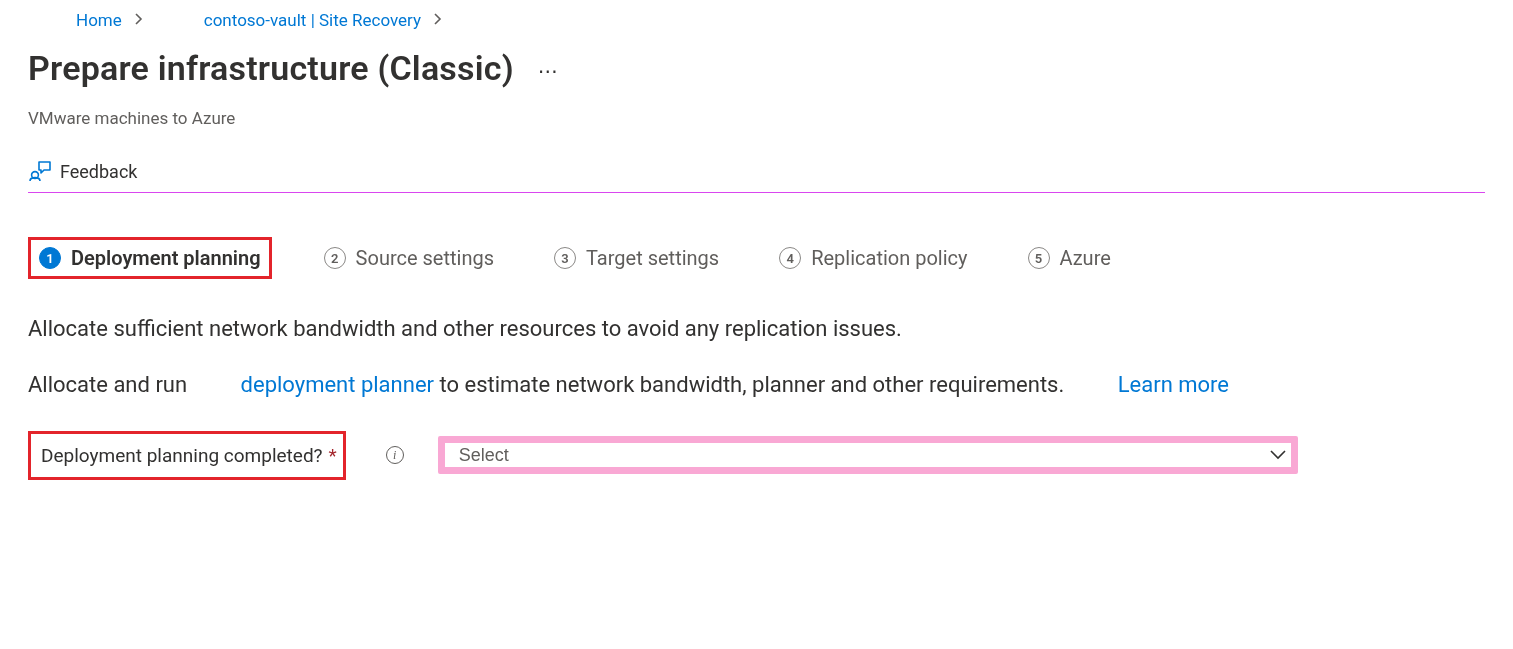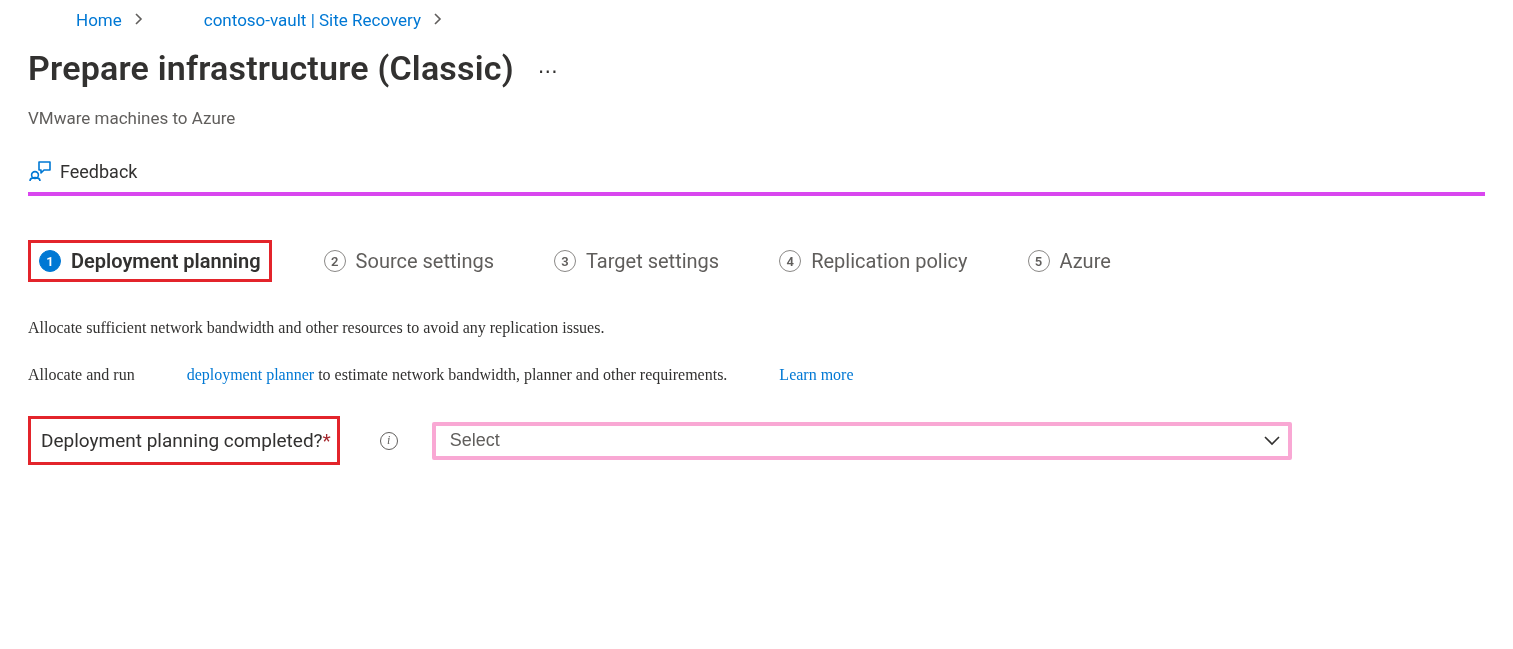--- a/index.html
+++ b/index.html
@@ -49,21 +49,21 @@
     margin-top: 20px;
   }
 
   
   .cmdbar {
     display: flex;
     align-items: center;
     gap: 10px;
     margin-top: 32px;
     padding-bottom: 10px;
-    border-bottom: 4px solid #d946ef;
+    border-bottom: 1px solid #d946ef;
     cursor: pointer;
   }
   .feedback-icon { width: 22px; height: 22px; }
   .feedback-label { font-size: 18px; color: #323130; }
 
   
   .tabs {
     display: flex;
     align-items: center;
     gap: 44px;
@@ -89,37 +89,37 @@
     flex-shrink: 0;
   }
   .tab.active { color: #323130; font-weight: 600; }
   .tab.active .circle {
     background: #0078d4; border-color: #0078d4; color: #fff;
   }
   .highlight-red { border: 3px solid #e3242b; }
 
   
   .body-text {
-    font-size: 16px;
+    font-size: 22px;
     color: #323130;
     margin-bottom: 24px;
     line-height: 1.45;
-    font-family: Liberation Serif, serif;
   }
 
   
   .form-row {
     display: flex;
     align-items: center;
     gap: 34px;
     margin-top: 30px;
   }
   .label-box {
     display: flex;
     align-items: center;
+    gap: 6px;
     font-size: 19px;
     padding: 10px 6px 10px 10px;
   }
   .req { color: #a4262c; }
   .info-icon {
     display: inline-flex;
     align-items: center; justify-content: center;
     width: 18px; height: 18px;
     border: 1.3px solid #605e5c;
     border-radius: 50%;
@@ -129,21 +129,21 @@
   }
 
   .select-box {
     position: relative;
     flex: 0 0 860px;
     max-width: 860px;
   }
   .select-field {
     width: 100%;
     height: 38px;
-    border: 4px solid #f9a8d4;
+    border: 7px solid #f9a8d4;
     border-radius: 2px;
     background: #fff;
     font-size: 18px;
     color: #605e5c;
     padding: 0 52px 0 14px;
     text-align: left;
     cursor: pointer;
   }
   .select-chev {
     position: absolute;

